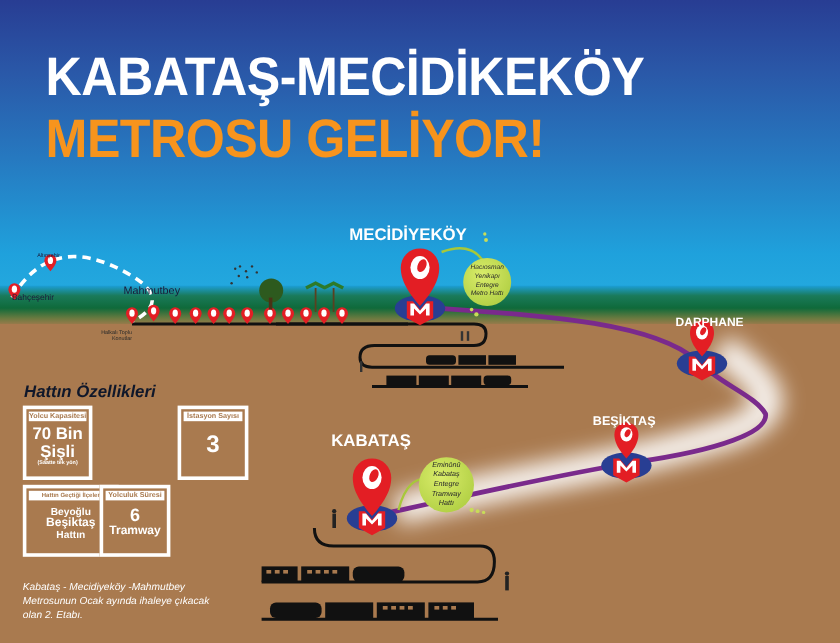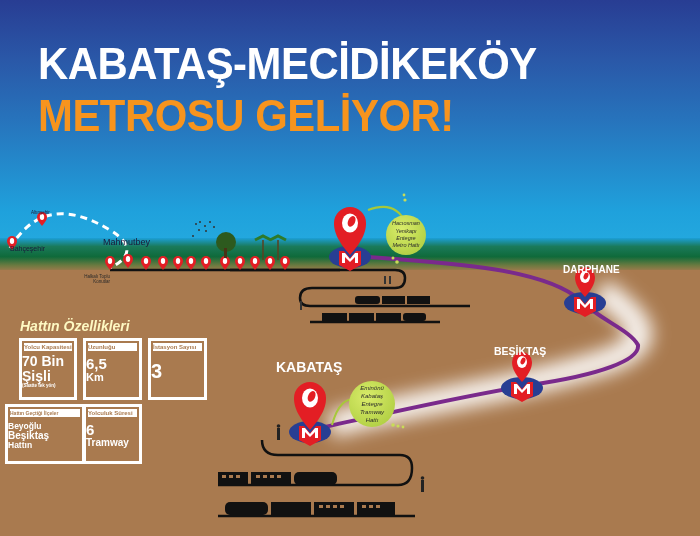--- a/index.html
+++ b/index.html
@@ -6,22 +6,22 @@
 body{width:700px;height:536px;overflow:hidden;font-family:"Liberation Sans",sans-serif;position:relative;background:#a97a4f}
 #stage{position:absolute;left:0;top:0;width:700px;height:536px;overflow:hidden}
 .sky{position:absolute;left:0;top:0;width:700px;height:240px;background:linear-gradient(180deg,#283d93 0%,#2a58a8 25%,#2679c0 55%,#1fa1dc 88%,#23a8de 100%)}
 .horizon{position:absolute;left:0;top:238px;width:700px;height:34px;background:linear-gradient(180deg,#1c9fd6 0%,#1a7a5a 25%,#0f6a3a 55%,#6a7a40 80%,#a97a4f 100%)}
 .ground{position:absolute;left:0;top:270px;width:700px;height:266px;background:#a97a4f}
 .title1{position:absolute;left:38px;top:38px;font-size:45px;font-weight:bold;color:#fff;letter-spacing:-0.5px;transform:scaleX(0.93);transform-origin:left}
 .title2{position:absolute;left:38px;top:90px;font-size:45px;font-weight:bold;color:#f7941d;letter-spacing:-0.5px;transform:scaleX(0.93);transform-origin:left}
 svg{position:absolute;left:0;top:0}
 .lbl{position:absolute;color:#fff;font-weight:bold;white-space:nowrap}
 .lbl-dark{position:absolute;color:#1a1a3a;font-weight:normal;white-space:nowrap}
-.feat-title{position:absolute;left:20px;top:318px;font-size:14px;font-weight:bold;font-style:italic;color:#fef9c3}
-.box{position:absolute;border:3px solid #fff;color:#fff;background:#a97a4f}
+.feat-title{position:absolute;left:20px;top:318px;font-size:14px;font-weight:bold;font-style:italic;color:#0f172a}
+.box{position:absolute;border:3px solid #fff;color:#fff;text-align:center;background:#a97a4f}
 .box .hdr{background:#fff;color:#a97a4f;font-size:6px;font-weight:bold;margin:2px;padding:1px 0}
 .box .val{font-weight:bold;line-height:1.05}
 .note{position:absolute;left:19px;top:484px;font-size:8.5px;font-style:italic;color:#fff;line-height:1.35;width:170px}
 .bubble{position:absolute;border-radius:50%;background:radial-gradient(circle at 40% 35%,#d9ec6a,#a7c83a);color:#2a2a2a;font-style:italic;font-size:5.5px;text-align:center;display:flex;align-items:center;justify-content:center;line-height:1.35}
 </style>
 </head>
 <body>
 
 <div id="stage">
   <div class="sky"></div>
@@ -155,20 +155,21 @@
 
     <rect x="277" y="428" width="3" height="12" fill="#222"></rect>
       <circle cx="278.5" cy="426" r="1.8" fill="#222"></circle>
     <rect x="421" y="480" width="3" height="12" fill="#222"></rect>
       <circle cx="422.5" cy="478" r="1.8" fill="#222"></circle>
     <rect x="384" y="276" width="2" height="8" fill="#333"></rect>
       <rect x="389" y="276" width="2" height="8" fill="#333"></rect>
     <rect x="300" y="301" width="2" height="9" fill="#333"></rect>
   </svg>
 
+  <div class="lbl" style="left:291px;top:187px;font-size:14px">MECİDİYEKÖY</div>
   <div class="lbl" style="left:563px;top:264px;font-size:10px">DARPHANE</div>
   <div class="lbl" style="left:494px;top:345px;font-size:10.5px">BEŞİKTAŞ</div>
   <div class="lbl" style="left:276px;top:359px;font-size:14px">KABATAŞ</div>
   <div class="lbl-dark" style="left:103px;top:237px;font-size:9px">Mahmutbey</div>
   <div class="lbl-dark" style="left:10px;top:245px;font-size:7px">Bahçeşehir</div>
   <div class="lbl-dark" style="left:31px;top:210px;font-size:4.5px">Altınşehir</div>
   <div class="lbl-dark" style="left:70px;top:274px;font-size:4.5px;width:40px;white-space:normal;text-align:right;color:#2a2a2a">Halkalı Toplu Konutlar</div>
 
   <div class="bubble" style="left:386px;top:215px;width:40px;height:40px">
     <div>
@@ -189,34 +190,30 @@
   </div>
 
   <div class="feat-title">Hattın Özellikleri</div>
 
   <div class="box" style="left:19px;top:338px;width:58px;height:62px">
     <div class="hdr">Yolcu Kapasitesi</div>
     <div class="val" style="font-size:14px;margin-top:3px">70 Bin</div>
     <div class="val" style="font-size:14px">Şişli</div>
     <div style="font-size:4.5px;font-weight:bold">(Saatte tek yön)</div>
   </div>
-  <div class="box" style="left:83px;top:338px;width:59px;height:62px">
-    <div class="hdr">Uzunluğu</div>
-    <div class="val" style="font-size:15px;margin-top:5px">6,5</div>
-    <div class="val" style="font-size:11px">Km</div>
-  </div>
   <div class="box" style="left:148px;top:338px;width:59px;height:62px">
     <div class="hdr">İstasyon Sayısı</div>
     <div class="val" style="font-size:20px;margin-top:10px">3</div>
   </div>
-  <div class="box" style="left:5px;top:404px;width:80px;height:60px">
+  <div class="box" style="left:19px;top:404px;width:80px;height:60px">
     <div class="hdr" style="font-size:5px">Hattın Geçtiği İlçeler</div>
     <div class="val" style="font-size:8.5px;margin-top:5px">Beyoğlu</div>
     <div class="val" style="font-size:10px">Beşiktaş</div>
     <div class="val" style="font-size:8.5px">Hattın</div>
   </div>
   <div class="box" style="left:83px;top:404px;width:59px;height:60px">
     <div class="hdr">Yolculuk Süresi</div>
     <div class="val" style="font-size:15px;margin-top:5px">6</div>
     <div class="val" style="font-size:10px">Tramway</div>
   </div>
 
+  <div class="note">Kabataş - Mecidiyeköy -Mahmutbey Metrosunun Ocak ayında ihaleye çıkacak olan 2. Etabı.</div>
 </div>
 
 </body></html>

